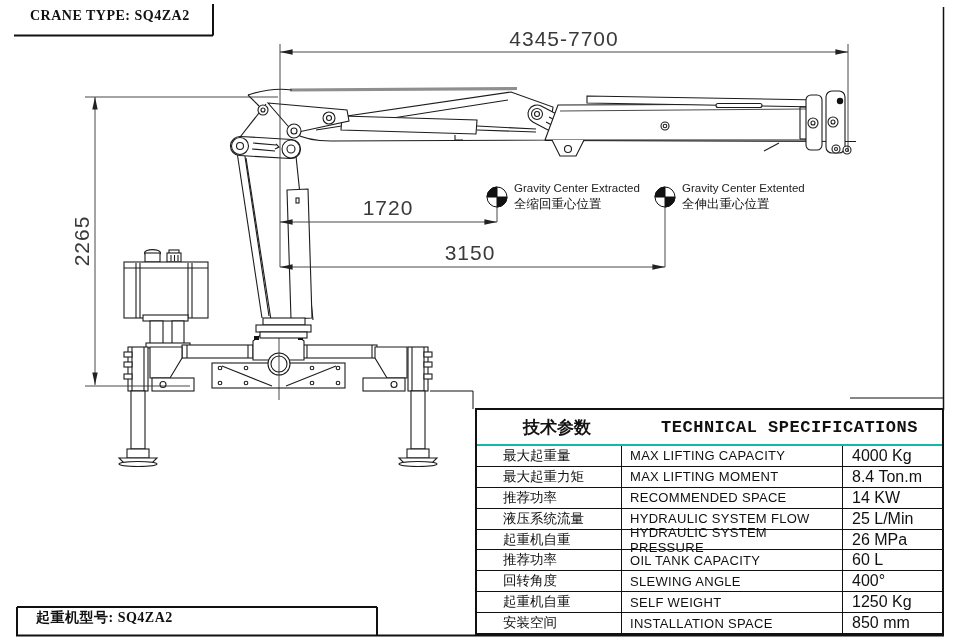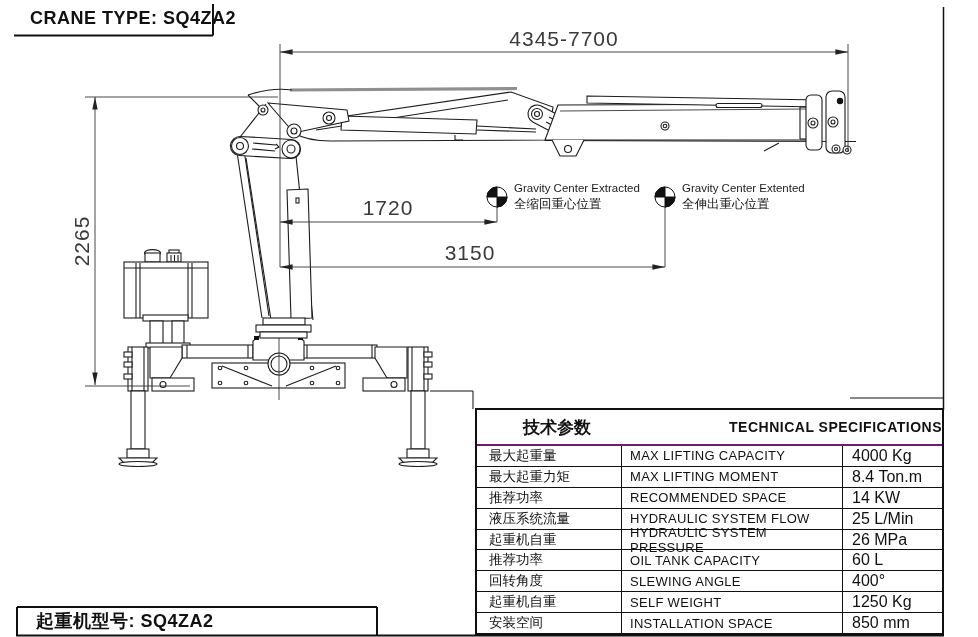--- a/index.html
+++ b/index.html
@@ -2,34 +2,34 @@
 <html><head>
 <meta charset="utf-8">
 <style>
   html,body{margin:0;padding:0;background:#fff;}
   .sheet{position:relative;width:978px;height:637px;background:#fff;overflow:hidden;
          font-family:"Liberation Sans",sans-serif;color:#111;}
   svg{position:absolute;left:0;top:0;}
   .dim-text{font-family:"Liberation Sans",sans-serif;font-size:21px;fill:#3a3a3a;letter-spacing:1px;}
   .cg-en{font-family:"Liberation Sans",sans-serif;font-size:11.5px;fill:#222;}
   .cg-zh{font-family:"Liberation Sans",sans-serif;font-size:12.5px;fill:#111;}
-  .title-text{position:absolute;font-family:Liberation Sans, sans-serif;font-weight:bold;
-              font-size:18px;letter-spacing:.5px;white-space:nowrap;}
+  .title-text{position:absolute;font-family:Liberation Serif, serif;font-weight:bold;
+              font-size:14px;letter-spacing:.5px;white-space:nowrap;}
   .crane-type{left:30px;top:8px;}
   .model-label{left:36px;top:609px;}
   .spec-table{position:absolute;left:475px;top:408px;width:469px;height:227px;
               border:2px solid #111;box-sizing:border-box;background:#fff;
               display:flex;flex-direction:column;}
-  .spec-header{height:34px;border-bottom:2px solid #701a75;display:flex;align-items:center;flex:none;}
+  .spec-header{height:34px;border-bottom:2px solid #14b8a6;display:flex;align-items:center;flex:none;}
   .spec-header .hzh{width:160px;text-align:center;font-weight:bold;font-size:17px;}
-  .spec-header .hen{flex:1;text-align:right;font-weight:bold;font-size:14px;
-                    font-family:Liberation Sans, sans-serif;letter-spacing:.5px;}
+  .spec-header .hen{flex:1;text-align:center;font-weight:bold;font-size:17px;
+                    font-family:Liberation Mono, monospace;letter-spacing:.5px;}
   .spec-row{flex:1;display:flex;border-bottom:1.5px solid #111;min-height:0;}
   .spec-row:last-child{border-bottom:none;}
-  .c-zh{width:145px;border-right:1.5px solid #111;padding-left:12px;display:flex;
+  .c-zh{width:145px;border-right:1.5px solid #111;padding-left:26px;display:flex;
         align-items:center;font-size:13.5px;box-sizing:border-box;}
   .c-en{width:221px;border-right:1.5px solid #111;padding-left:8px;display:flex;
         align-items:center;font-size:13px;letter-spacing:.3px;box-sizing:border-box;}
   .c-val{flex:1;padding-left:9px;display:flex;align-items:center;font-size:16px;}
 </style>
 </head>
 <body>
 
 <div class="sheet">
 

